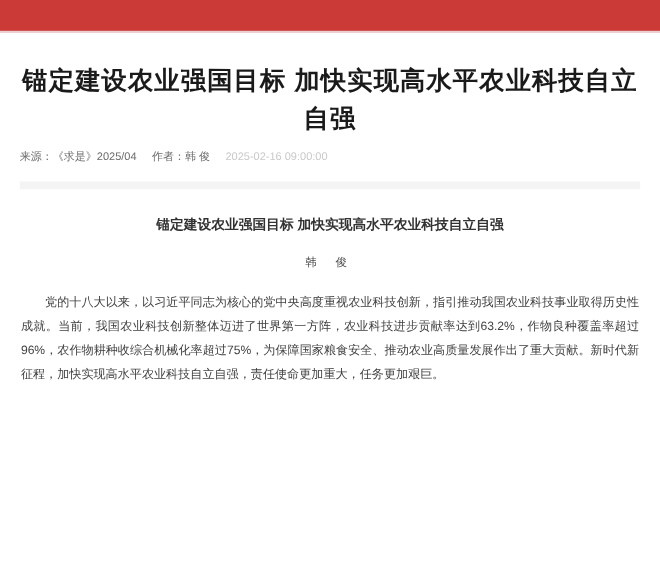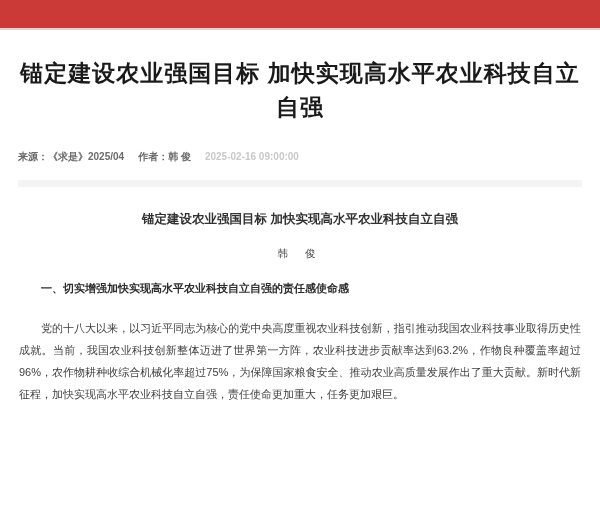--- a/index.html
+++ b/index.html
@@ -20,25 +20,24 @@
   .headline {
     margin: 26px 18px 0;
     text-align: center;
     font-size: 23px;
     line-height: 34px;
     font-weight: bold;
     color: #1a1a1a;
     letter-spacing: 1px;
   }
   .meta {
-    margin: 26px 0 0 18px;
+    margin: 11px 0 0 18px;
     font-size: 10px;
     color: #6b6b6b;
     white-space: nowrap;
-    font-weight: bold;
   }
   .meta .sep { display: inline-block; width: 14px; }
   .meta .timestamp { color: #c9c9c9; }
   .divider {
     margin: 16px 18px 0;
     height: 7px;
     background: #f4f4f4;
   }
   .article {
     margin: 0 19px;
@@ -83,15 +82,14 @@
 
 <div class="meta">
   <span>来源：</span><span>《求是》2025/04</span><span class="sep"></span><span>作者：</span><span>韩 俊</span><span class="sep"></span><span class="timestamp">2025-02-16 09:00:00</span>
 </div>
 
 <div class="divider"></div>
 
 <div class="article">
   <div class="article-title">锚定建设农业强国目标 加快实现高水平农业科技自立自强</div>
   <div class="article-author">韩 俊</div>
-  <p class="section-heading">一、切实增强加快实现高水平农业科技自立自强的责任感使命感</p>
   <p class="para">党的十八大以来，以习近平同志为核心的党中央高度重视农业科技创新，指引推动我国农业科技事业取得历史性成就。当前，我国农业科技创新整体迈进了世界第一方阵，农业科技进步贡献率达到63.2%，作物良种覆盖率超过96%，农作物耕种收综合机械化率超过75%，为保障国家粮食安全、推动农业高质量发展作出了重大贡献。新时代新征程，加快实现高水平农业科技自立自强，责任使命更加重大，任务更加艰巨。</p>
 </div>
 
 </body></html>

